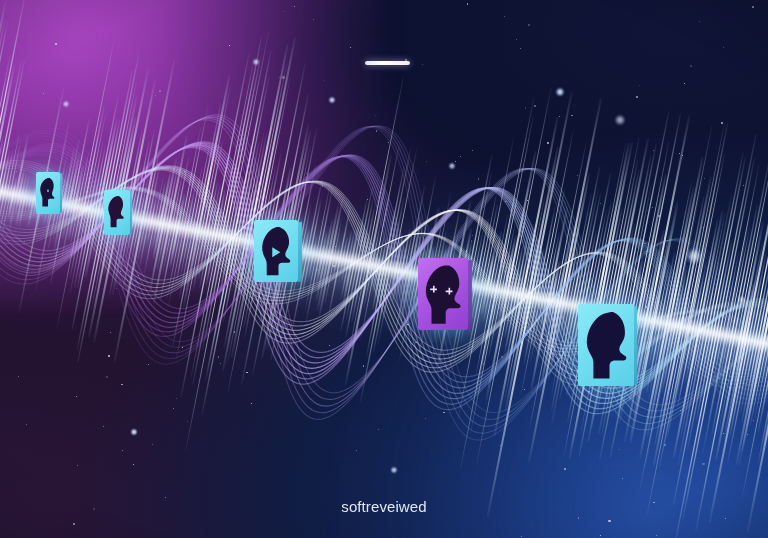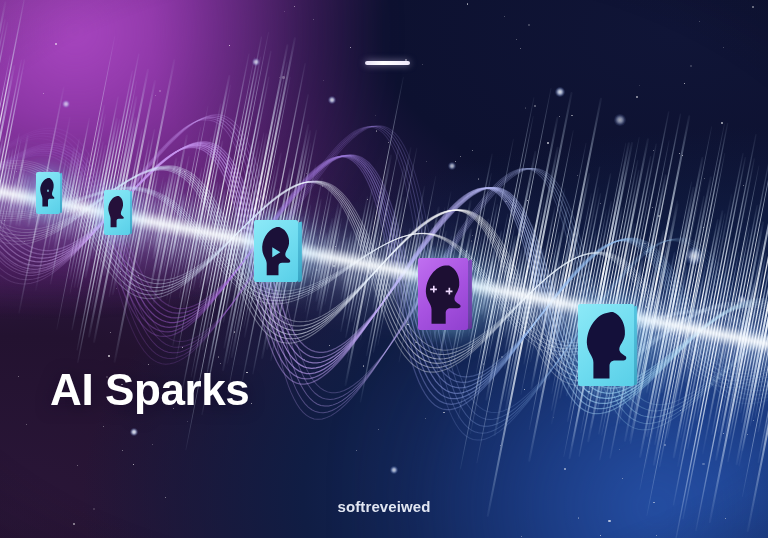--- a/index.html
+++ b/index.html
@@ -144,21 +144,21 @@
     letter-spacing:-0.4px;
     text-shadow:0 2px 16px rgba(20,6,40,0.55);
     white-space:pre-line;
   }
   .headline .ln { display:block; }
   .footer-brand {
     position:absolute; left:0; right:0; top:498px;
     text-align:center;
     color:#eef2fb;
     font-size:15px;
-    font-weight:bold;
+    font-weight:normal;
     letter-spacing:0.1px;
     opacity:0.95;
   }
 </style>
 </head>
 <body>
 
 <div class="stage">
 
   <div class="bg-base"></div>
@@ -786,19 +786,18 @@
       </div>
     </div>
 
   </div>
 
   <div class="bg-vignette"></div>
 
   <div class="top-rule"></div>
 
   <h1 class="headline">
-    <span class="ln">AI Sparks</span>
     
   </h1>
 
   <div class="footer-brand">softreveiwed</div>
 
 </div>
 
 </body></html>

